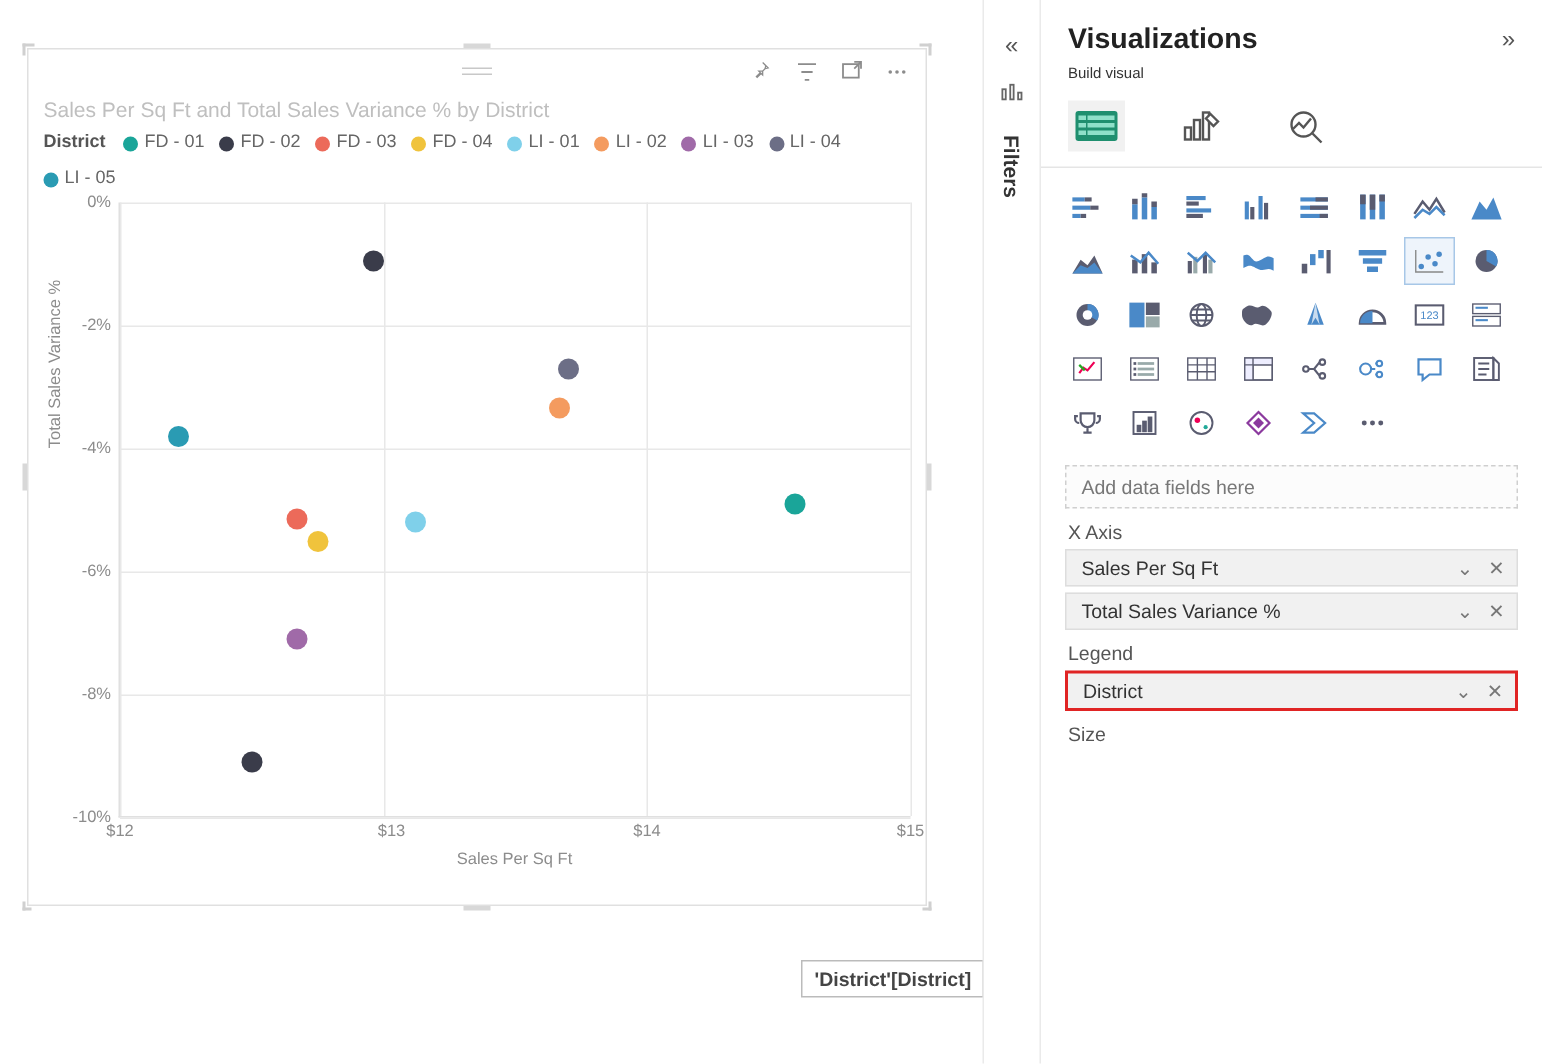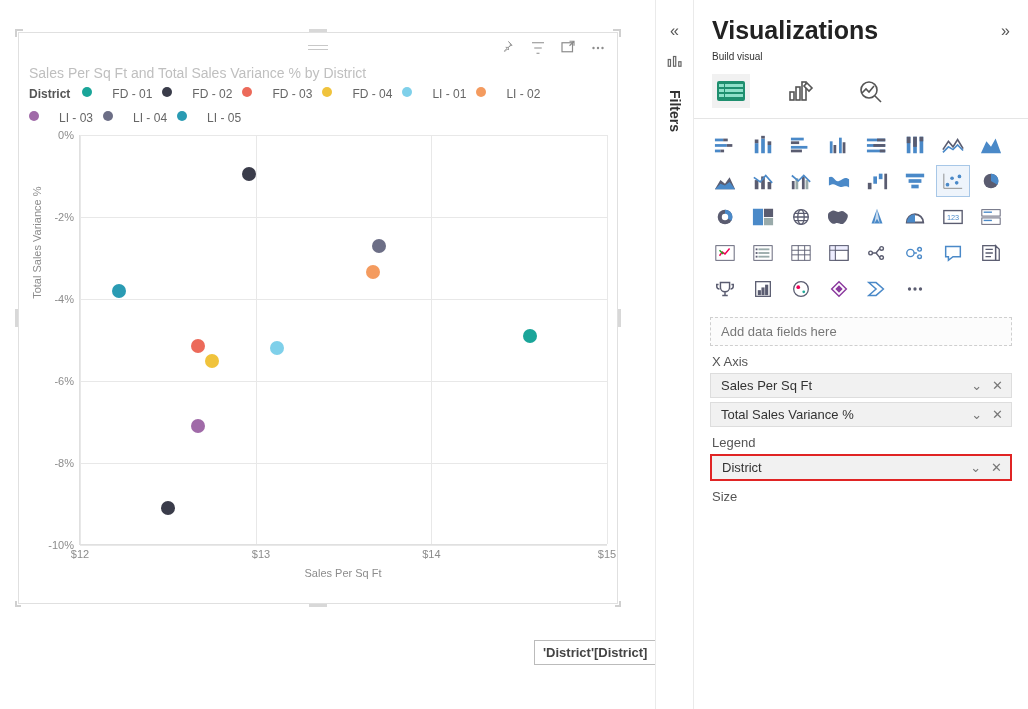--- a/index.html
+++ b/index.html
@@ -70,21 +70,21 @@
   .visual-title {
     font-size: 14px;
     color: #bfbfbf;
     padding: 2px 10px 4px 10px;
   }
   .legend-row {
     display:flex; flex-wrap:wrap; gap:10px; padding:2px 10px 6px 10px;
     font-size:12px; color:#666; align-items:center;
   }
   .legend-label { font-weight:600; color:#555; margin-right:2px;}
-  .legend-item { display:inline-flex; align-items:flex-start; gap:20px;}
+  .legend-item { display:inline-flex; align-items:flex-end; gap:4px;}
   .dot { width:10px; height:10px; border-radius:50%; display:inline-block;}
   .plot-wrap {
     position:relative;
     margin: 4px 10px 10px 60px;
     height: 440px;
   }
   .plot-area {
     position:absolute; left:0; top:0; right:0; bottom:30px;
     border-left:1px solid #e0e0e0;
     border-bottom:1px solid #e0e0e0;
@@ -135,21 +135,21 @@
   
   .viz-panel {
     position:absolute; left:693px; top:0; width:335px; height:709px;
     border-left:1px solid #eaeaea;
     display:flex; flex-direction:column;
   }
   .viz-head {
     display:flex; align-items:center; justify-content:space-between;
     padding:16px 18px 6px 18px;
   }
-  .viz-head-title { font-size:25px; font-weight:700; color:#222;}
+  .viz-head-title { font-size:19px; font-weight:700; color:#222;}
   .viz-sub { padding:0 18px 6px 18px; font-size:10px; color:#333;}
   .viz-tabs { display:flex; gap:32px; padding:6px 18px 10px 18px;}
   .viz-tab {
     width:38px; height:34px; display:flex; align-items:center; justify-content:center;
     cursor:pointer; color:#555;
   }
   .viz-tab.active { background:#f1f1f1; }
   .viz-separator { height:1px; background:#e5e5e5; margin:0;}
   .viz-icons {
     padding:10px 14px 4px 14px;

